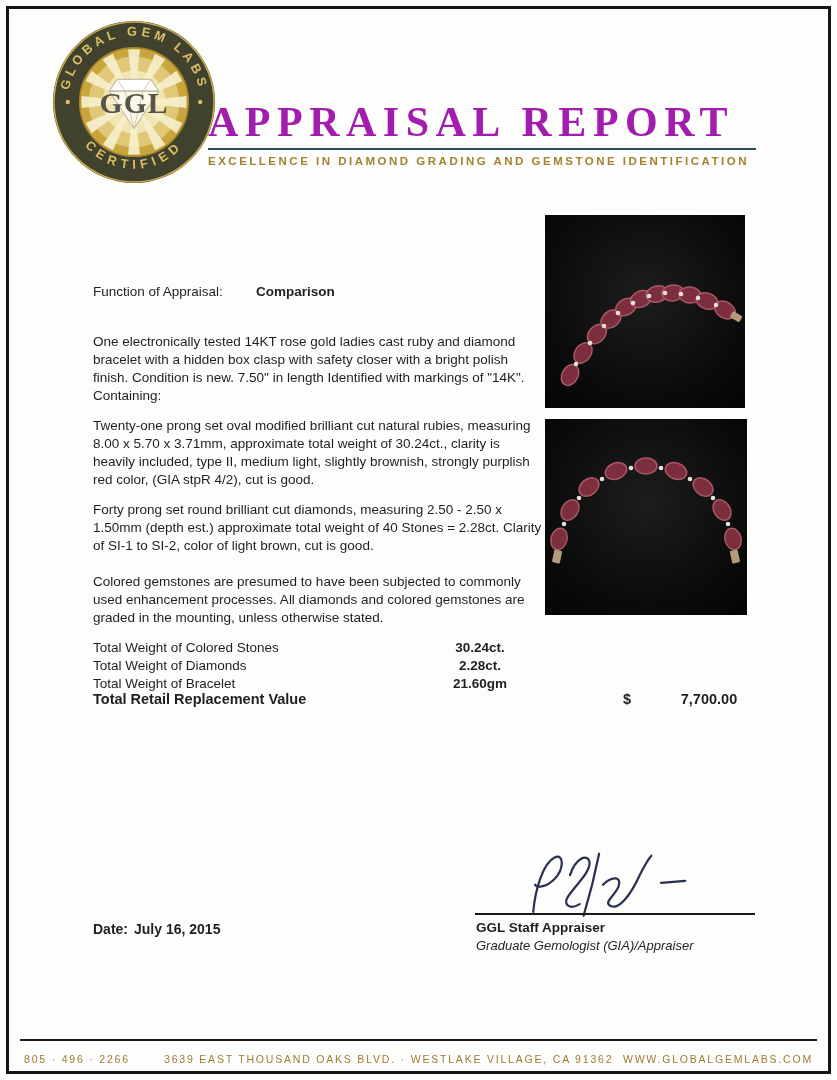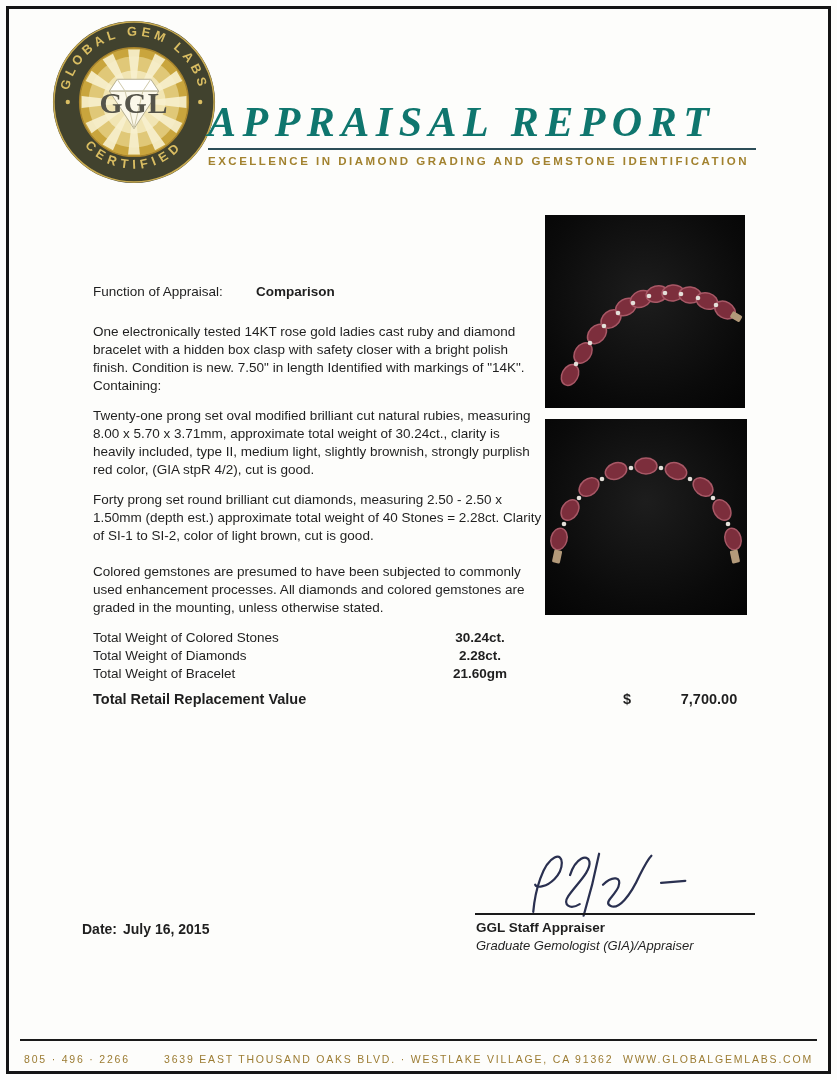--- a/index.html
+++ b/index.html
@@ -9,30 +9,30 @@
 
   
   .seal { position:absolute; left:50px; top:18px; width:168px; height:168px; }
   .brand { position:absolute; left:415px; top:24px; width:345px; text-align:right; }
   .brand-name { font-family:"Liberation Serif", serif; font-size:35px; font-weight:500; color:#2c4d57; white-space:nowrap; letter-spacing:0.5px; }
   .brand-tm { font-size:11px; vertical-align:20px; color:#2c4d57; }
   .brand-rule { margin-top:4px; margin-left:auto; width:284px; border-top:2px solid #2c4d57; }
   .brand-tagline { margin-top:5px; font-size:13.5px; font-weight:600; letter-spacing:7.2px; color:#2c4d57; white-space:nowrap; }
 
   .report-head { position:absolute; left:208px; top:101px; width:552px; }
-  .report-title { font-family:"Liberation Serif", serif; font-size:42px; font-weight:bold; letter-spacing:6.5px; color:#0f766e; white-space:nowrap; line-height:1;font-style:italic; }
+  .report-title { font-family:"Liberation Serif", serif; font-size:42px; font-weight:bold; letter-spacing:6.5px; color:#a21caf; white-space:nowrap; line-height:1; }
   .report-rule { margin-top:5px; width:548px; border-top:2.5px solid #2c4d57; }
   .report-tagline { margin-top:5px; font-size:11.5px; font-weight:bold; letter-spacing:2.5px; color:#a2822f; white-space:nowrap; }
 
   
   .doc-body { position:absolute; left:93px; top:283px; width:452px; font-size:13.5px; line-height:18px; }
   .kv-row { display:flex; }
   .kv-label { width:163px; flex:0 0 163px; }
   .kv-value { font-weight:bold; }
-  .paras { margin-top:22px; }
+  .paras { margin-top:32px; }
   .para { margin-bottom:12px; }
   .para.gap-big { margin-top:18px; }
   .totals { margin-top:8px; }
   .total-row { display:flex; }
   .total-label { flex:1; }
   .total-value { flex:0 0 130px; text-align:center; font-weight:bold; }
 
   .grand-total { position:absolute; left:93px; top:691px; width:662px; display:flex; align-items:baseline; font-size:14.5px; font-weight:bold; }
   .grand-total .gt-label { flex:1; }
   .grand-total .gt-currency { width:40px; }
@@ -41,21 +41,21 @@
   
   .photo { position:absolute; background:radial-gradient(circle at 50% 42%, #1d1d1d 0%, #0a0a0a 70%, #040404 100%); }
   .photo-1 { left:545px; top:215px; width:200px; height:193px; }
   .photo-2 { left:545px; top:419px; width:202px; height:196px; }
 
   
   .signature-svg { position:absolute; left:505px; top:846px; width:225px; height:92px; }
   .sign-rule { position:absolute; left:475px; top:913px; width:280px; border-top:2px solid #1a1a1a; }
   .sign-name { position:absolute; left:476px; top:920px; font-size:13.5px; font-weight:bold; }
   .sign-title { position:absolute; left:476px; top:938px; font-size:13px; font-style:italic; }
-  .date-line { position:absolute; left:82px; top:921px; font-size:14px; font-weight:bold; }
+  .date-line { position:absolute; left:93px; top:921px; font-size:14px; font-weight:bold; }
   .date-line span { margin-right:6px; }
 
   
   .footer-rule { position:absolute; left:20px; right:20px; top:1039px; border-top:2px solid #1a1a1a; }
   .footer { position:absolute; left:24px; right:24px; top:1053px; display:flex; align-items:baseline;
             color:#9c7c33; font-size:10.5px; font-weight:normal; letter-spacing:1.8px; white-space:nowrap; }
   .footer .f-phone { width:130px; }
   .footer .f-address { flex:1; margin-left:10px; }
   .footer .f-web { text-align:right; }
 </style>

